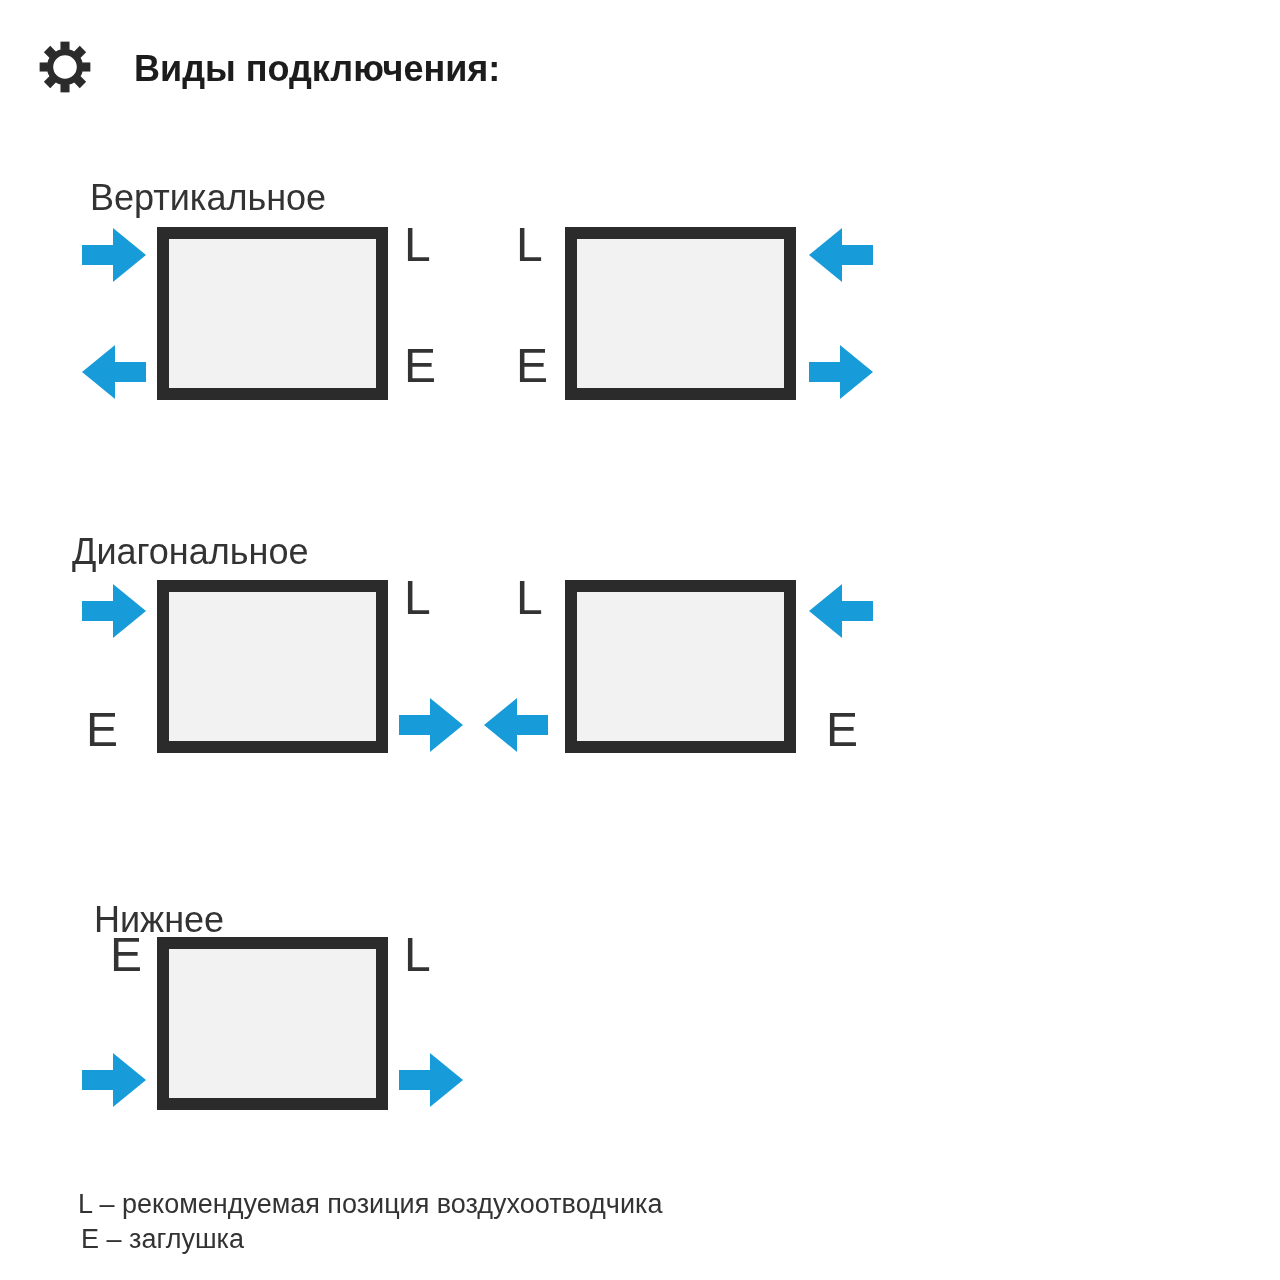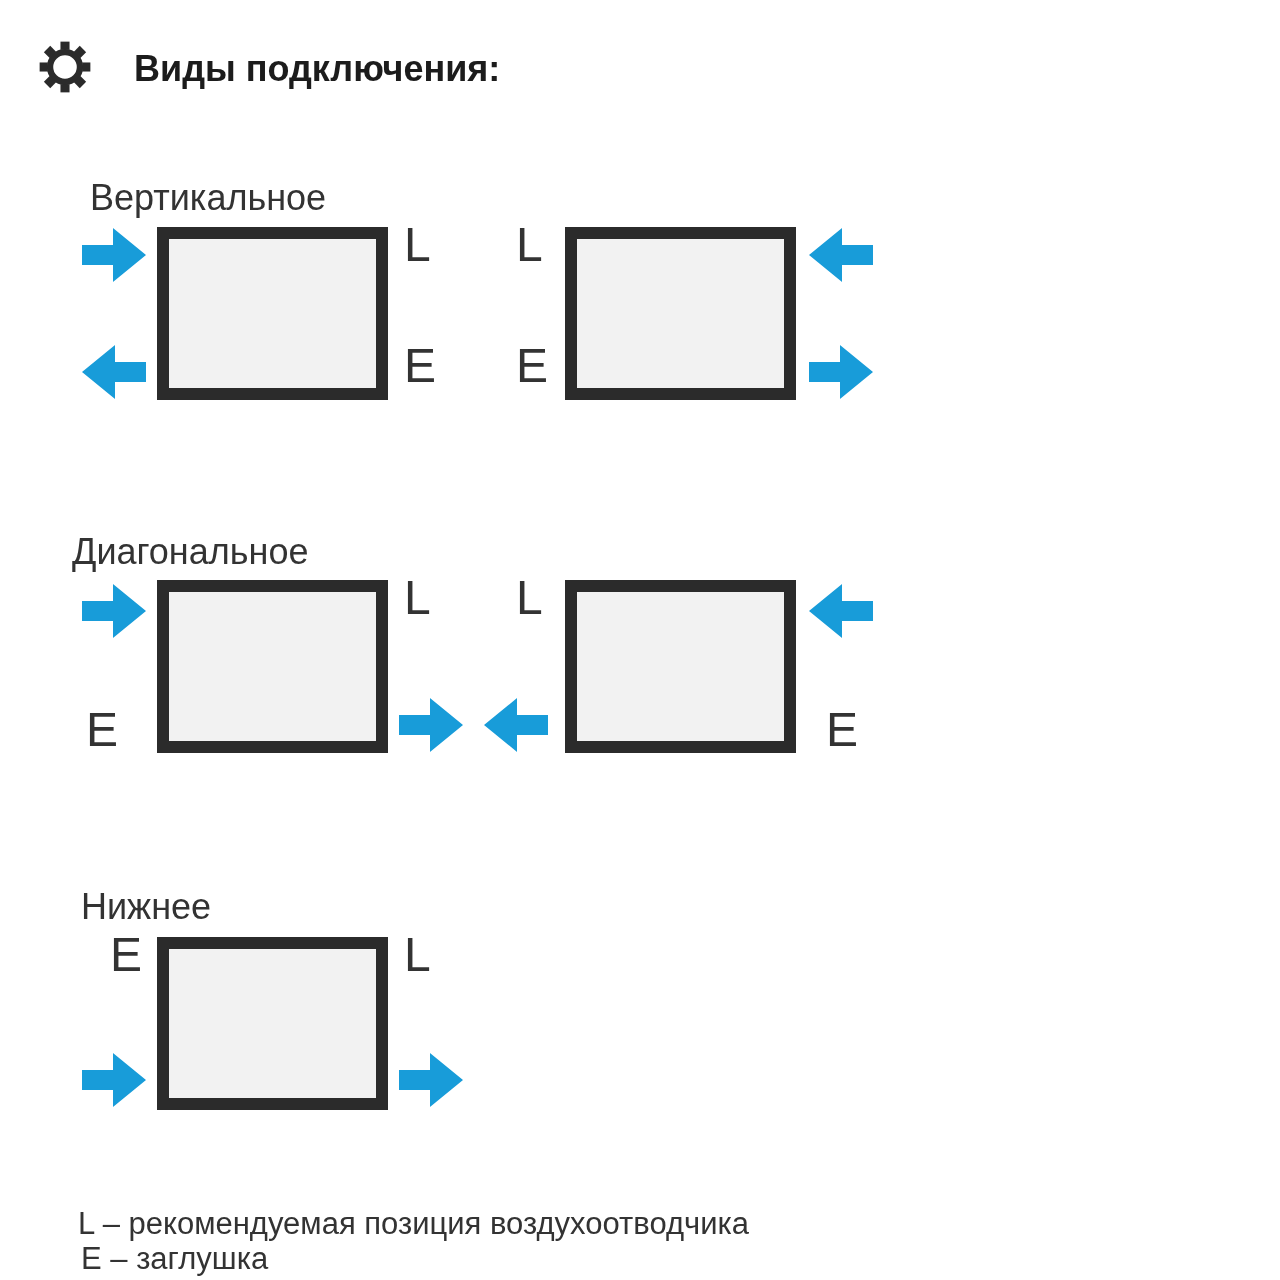--- a/index.html
+++ b/index.html
@@ -13,21 +13,21 @@
   .rect{
     position:absolute;width:231px;height:173px;box-sizing:border-box;
     border:12px solid var(--dark);background:var(--fill);
   }
   .lbl{position:absolute;font-size:48px;line-height:48px;font-weight:400;color:var(--text);}
   .arrow{
     position:absolute;width:64px;height:54px;background:var(--accent);
     clip-path:polygon(0 31.5%,48.4% 31.5%,48.4% 0,100% 50%,48.4% 100%,48.4% 68.5%,0 68.5%);
   }
   .arrow.left{transform:scaleX(-1);}
-  .legend-line{position:absolute;font-size:31px;line-height:34px;color:var(--text);margin-top:20px;}
+  .legend-line{position:absolute;font-size:27px;line-height:34px;color:var(--text);}
   .gear{position:absolute;left:36px;top:38px;color:var(--dark);}
 </style>
 </head>
 <body>
 
 <div class="page" style="--accent: #189CD9; --dark: #2B2B2B; --text: #333333; --fill: #F2F2F2; --title: #1C1C1C;">
 
   <header>
     <span class="gear">
       <svg width="58" height="58" viewBox="0 0 64 64" aria-hidden="true">
@@ -75,21 +75,21 @@
     <div class="arrow right" style="left:399px;top:698px"></div>
 
     <span class="lbl" style="left:516px;top:574px">L</span>
     <div class="arrow left" style="left:484px;top:698px"></div>
     <div class="rect" style="left:565px;top:580px"></div>
     <div class="arrow left" style="left:809px;top:584px"></div>
     <span class="lbl" style="left:826px;top:706px">E</span>
   </section>
 
   <section>
-    <h2 class="sec-title" style="left:78px;top:882px;margin:3px">Нижнее</h2>
+    <h2 class="sec-title" style="left:78px;top:882px;margin:16px">Нижнее</h2>
 
     <span class="lbl" style="left:110px;top:931px">E</span>
     <div class="rect" style="left:157px;top:937px"></div>
     <span class="lbl" style="left:404px;top:931px">L</span>
     <div class="arrow right" style="left:82px;top:1053px"></div>
     <div class="arrow right" style="left:399px;top:1053px"></div>
   </section>
 
   <footer>
     <div class="legend-line" style="left:78px;top:1187px">L – рекомендуемая позиция воздухоотводчика</div>

